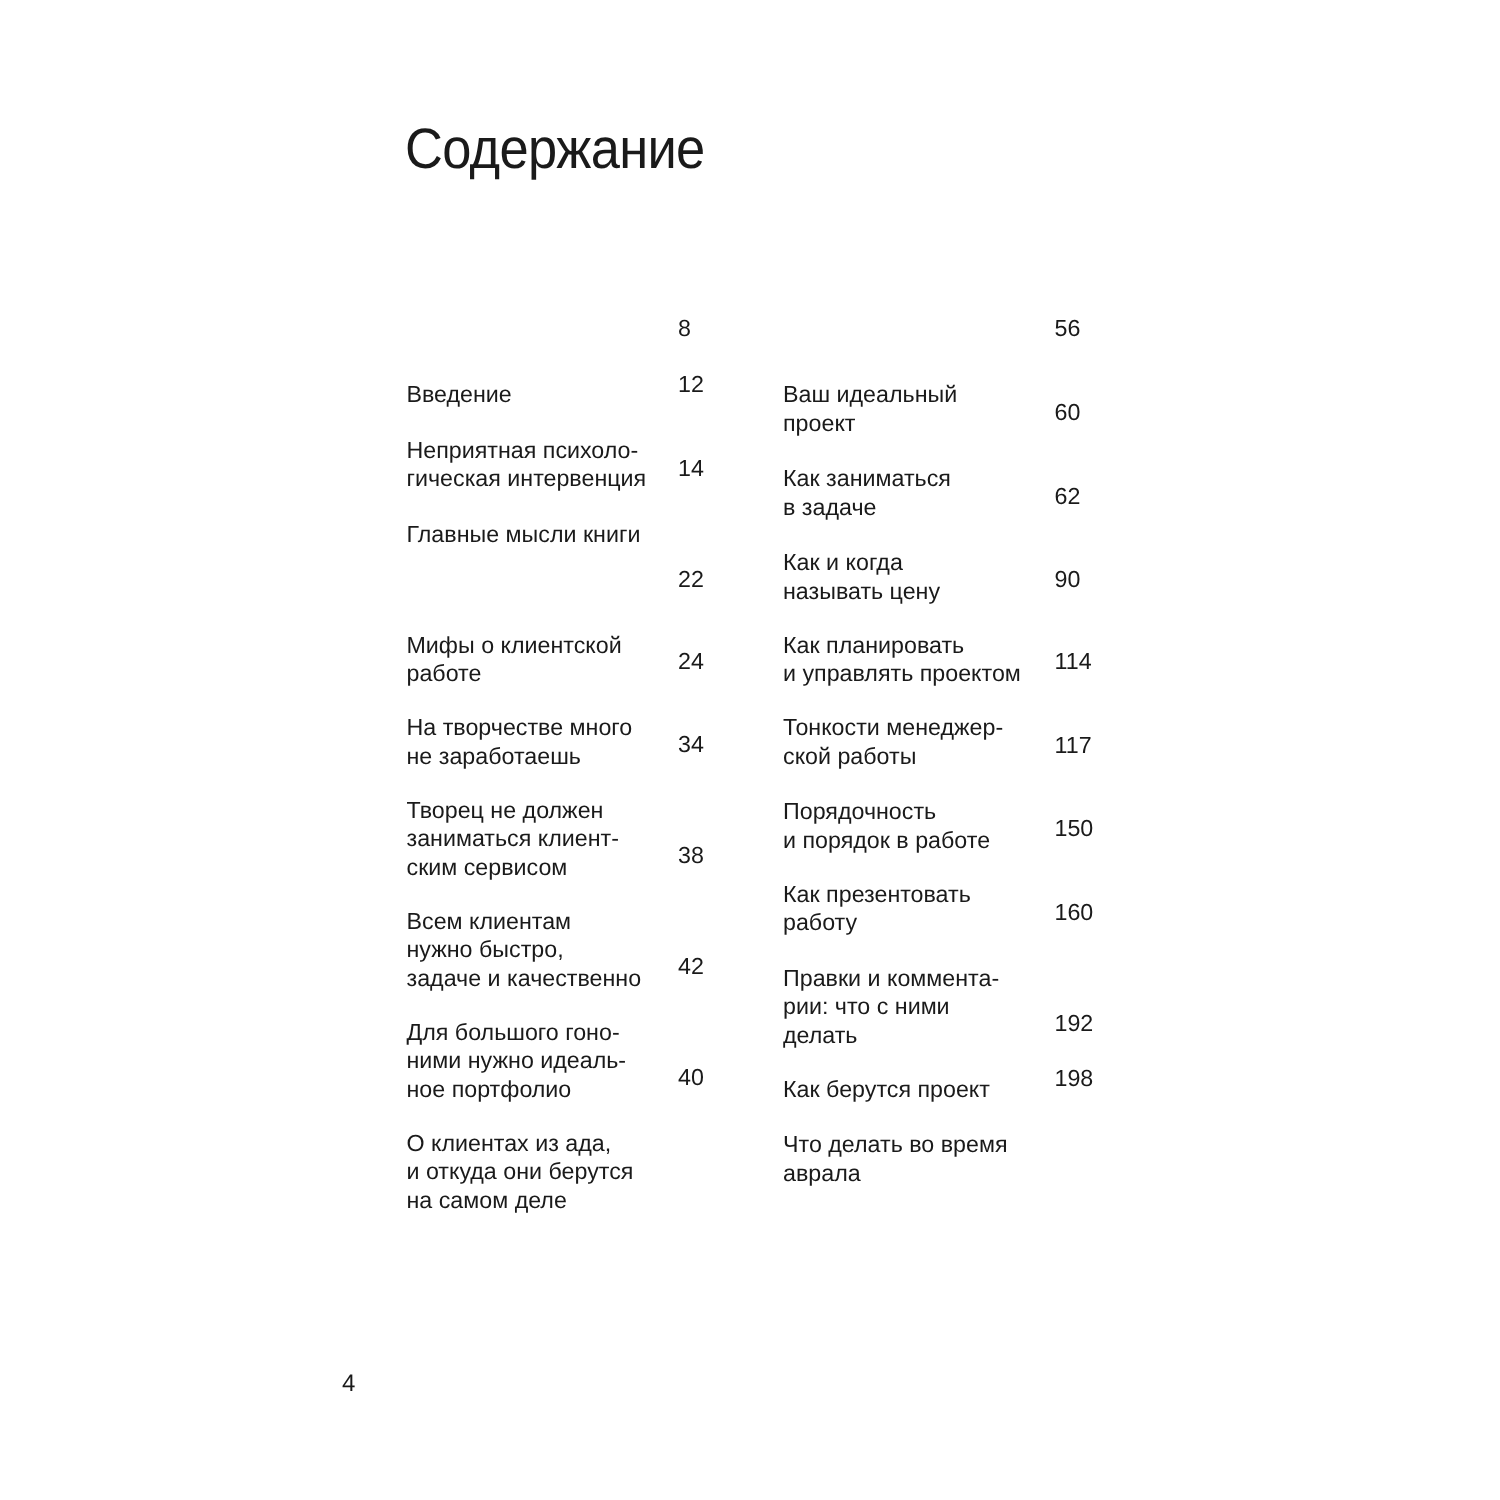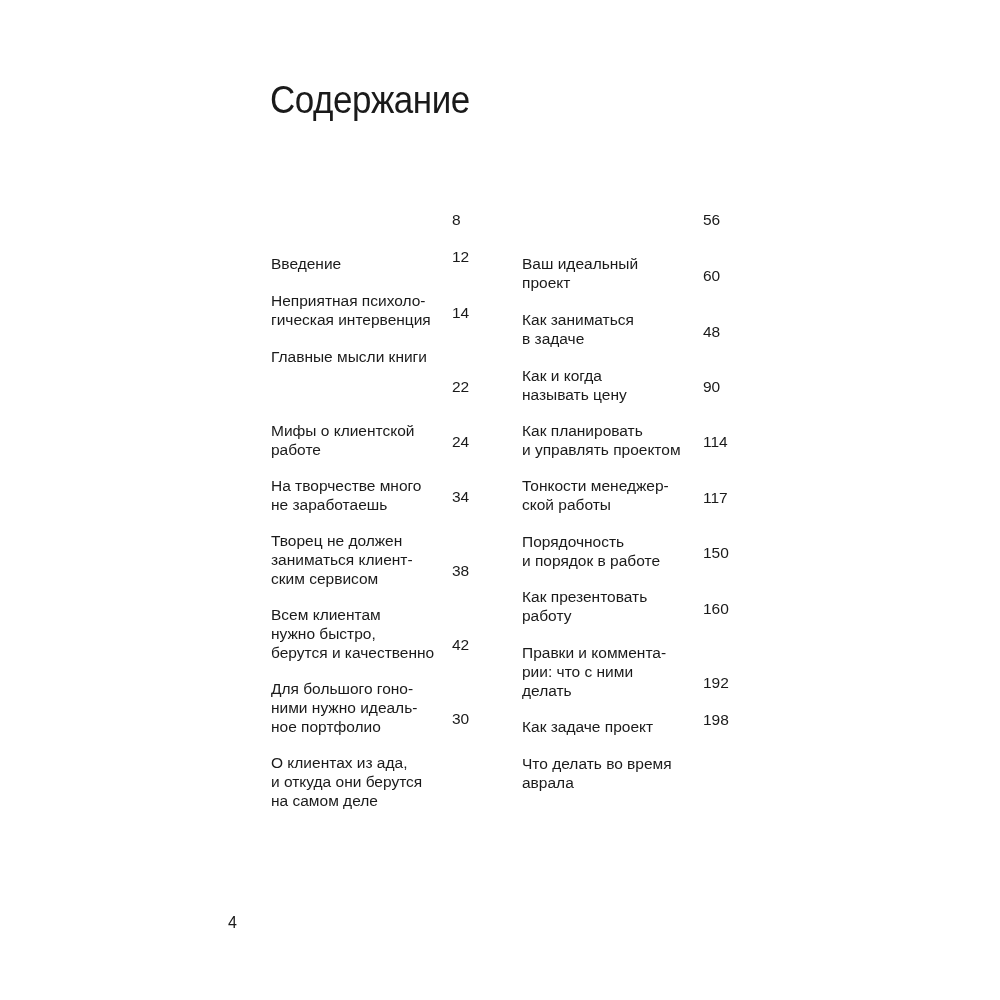--- a/index.html
+++ b/index.html
@@ -95,52 +95,52 @@
   </div>
   <div class="entry" style="top:277px">
     <span class="title">Творец не должен
 заниматься клиент-
 ским сервисом</span>
     <span class="page">34</span>
   </div>
   <div class="entry" style="top:351px">
     <span class="title">Всем клиентам
 нужно быстро,
-берутся и качественно</span>
+задаче и качественно</span>
     <span class="page">38</span>
   </div>
   <div class="entry" style="top:425px">
     <span class="title">Для большого гоно-
 ними нужно идеаль-
 ное портфолио</span>
     <span class="page">42</span>
   </div>
   <div class="entry" style="top:499px">
     <span class="title">О клиентах из ада,
 и откуда они берутся
 на самом деле</span>
-    <span class="page">30</span>
+    <span class="page">40</span>
   </div>
 </div>
 
 <div class="column col-right">
   <div class="entry bold" style="top:0px">
     <span class="title">Ваш идеальный
 проект</span>
     <span class="page">56</span>
   </div>
   <div class="entry" style="top:56px">
     <span class="title">Как заниматься
 в задаче</span>
     <span class="page">60</span>
   </div>
   <div class="entry" style="top:112px">
     <span class="title">Как и когда
 называть цену</span>
-    <span class="page">48</span>
+    <span class="page">62</span>
   </div>
   <div class="entry" style="top:167px">
     <span class="title">Как планировать
 и управлять проектом</span>
     <span class="page">90</span>
   </div>
   <div class="entry" style="top:222px">
     <span class="title">Тонкости менеджер-
 ской работы</span>
     <span class="page">114</span>
@@ -155,21 +155,21 @@
 работу</span>
     <span class="page">150</span>
   </div>
   <div class="entry" style="top:389px">
     <span class="title">Правки и коммента-
 рии: что с ними
 делать</span>
     <span class="page">160</span>
   </div>
   <div class="entry" style="top:463px">
-    <span class="title">Как задаче проект</span>
+    <span class="title">Как берутся проект</span>
     <span class="page">192</span>
   </div>
   <div class="entry" style="top:500px">
     <span class="title">Что делать во время
 аврала</span>
     <span class="page">198</span>
   </div>
 </div>
 
 <div class="folio">4</div>

